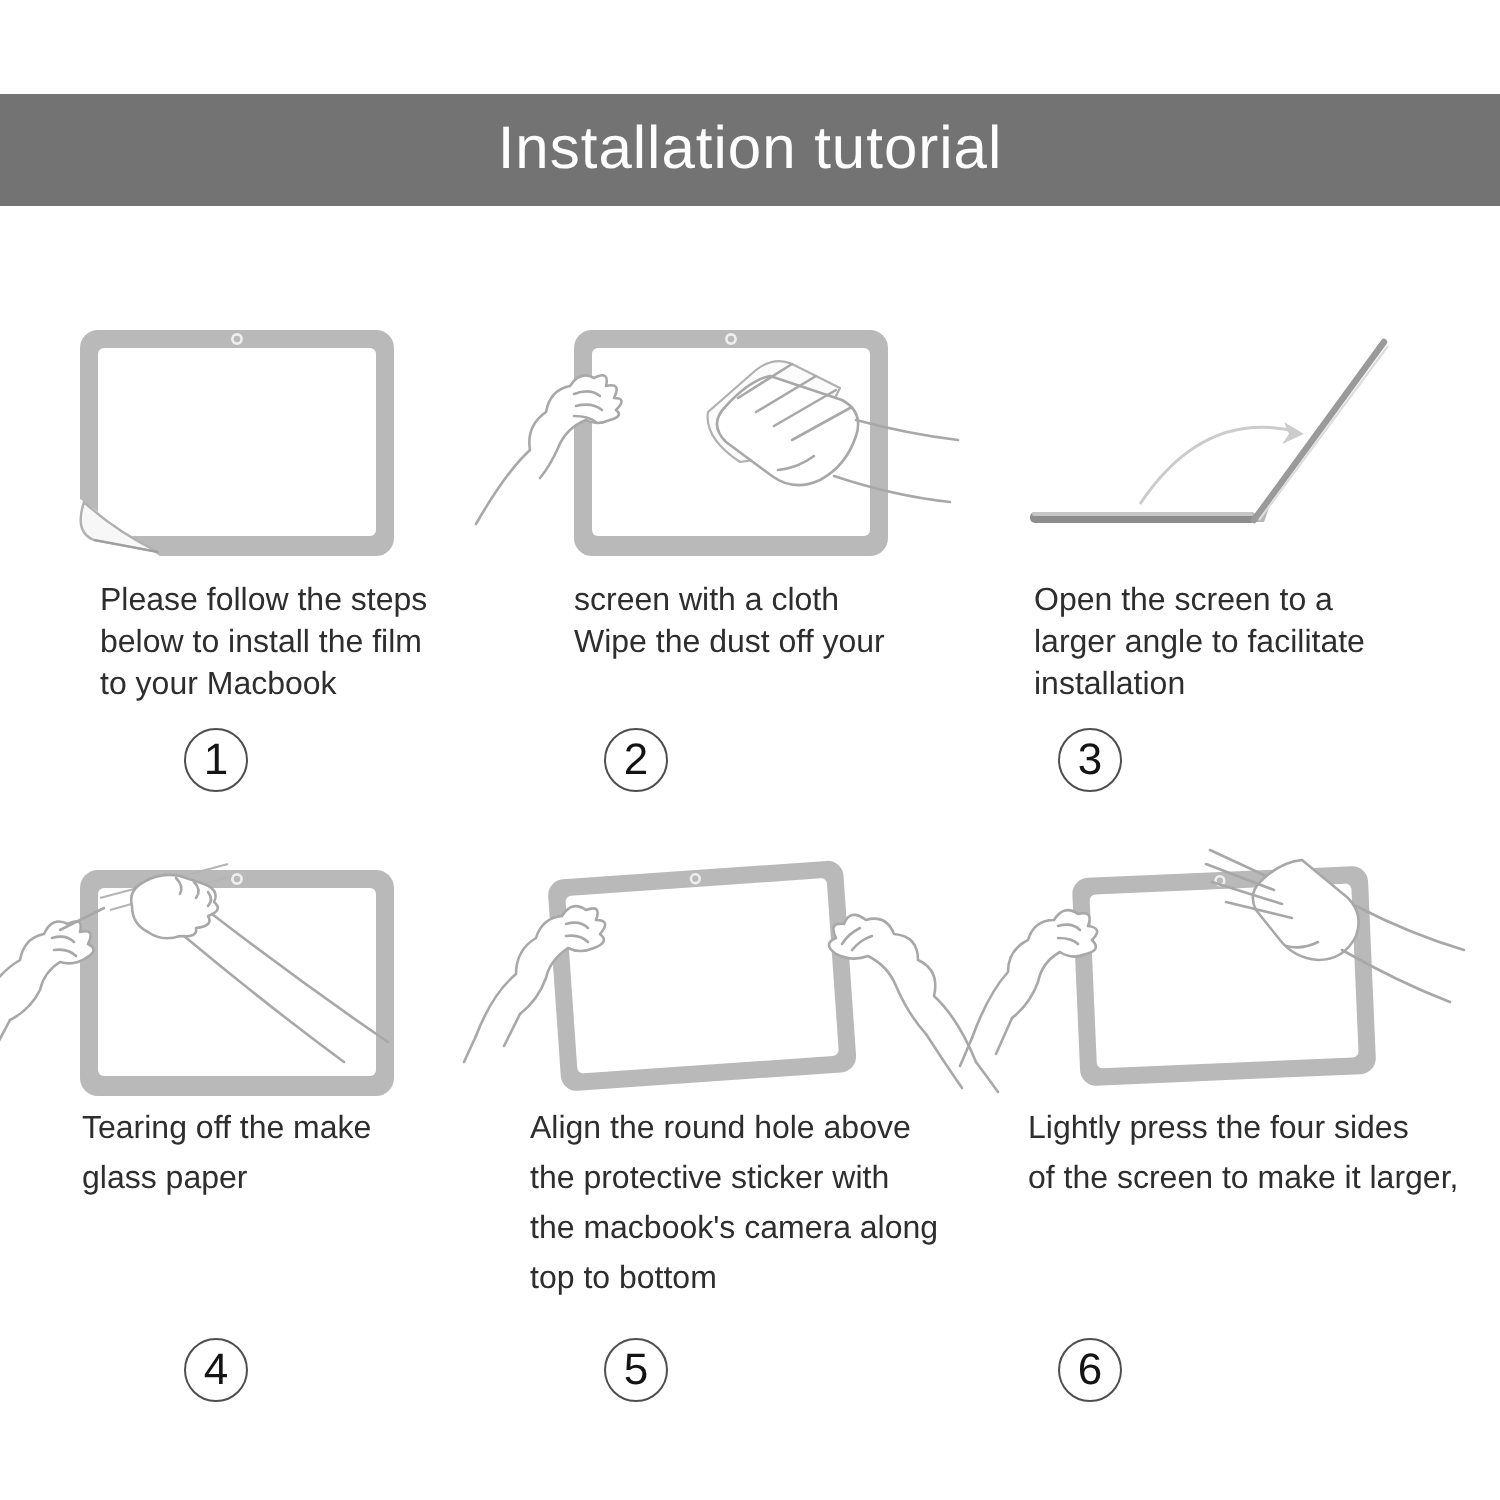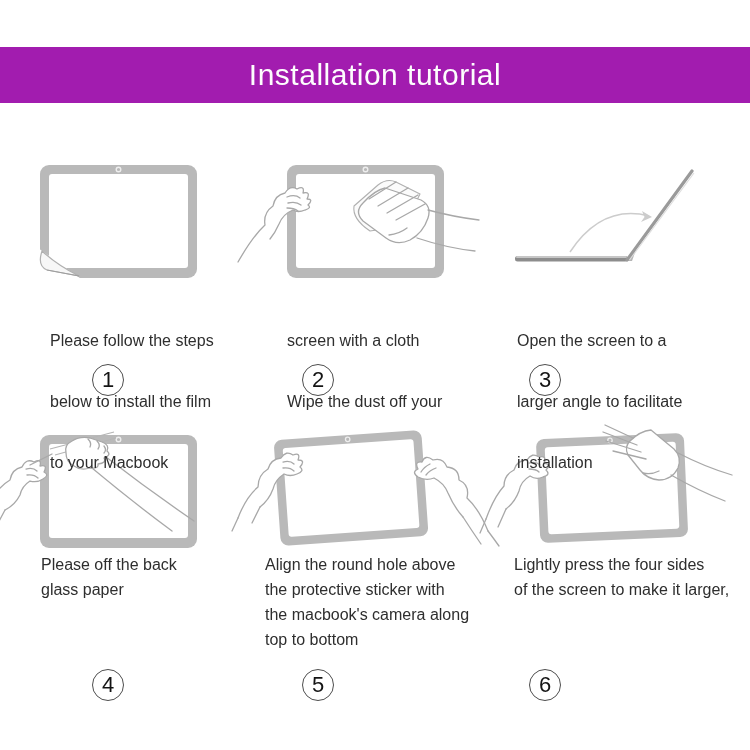--- a/index.html
+++ b/index.html
@@ -2,29 +2,29 @@
 <html><head>
 <meta charset="utf-8">
 <style>
   html,body{margin:0;padding:0;background:#ffffff;}
   #canvas{
     position:relative;width:750px;height:750px;background:#ffffff;
     font-family:"Liberation Sans",sans-serif;overflow:hidden;
   }
   .banner{
     position:absolute;left:0;top:47px;width:750px;height:56px;
-    background:#a21caf;display:flex;align-items:center;justify-content:center;
+    background:#737373;display:flex;align-items:center;justify-content:center;
   }
   .banner-title{
     color:#fdfdfd;font-size:30px;font-weight:400;letter-spacing:0.5px;
   }
   .illus{position:absolute;overflow:visible;}
   .caption{position:absolute;color:#2e2e2e;font-size:16px;}
   .caption .cap-line{white-space:nowrap;}
-  .cap-r1 .cap-line{line-height:21px;margin-top:40px;}
+  .cap-r1 .cap-line{line-height:21px;}
   .cap-r2 .cap-line{line-height:25px;}
   .badge{
     position:absolute;width:32px;height:32px;border-radius:50%;
     border:1.6px solid #4e4e4e;box-sizing:border-box;
     display:flex;align-items:center;justify-content:center;
     font-size:22px;color:#141414;background:#ffffff;
   }
   svg .hand{stroke:#a8a8a8;stroke-width:1.3;stroke-linecap:round;stroke-linejoin:round;}
   svg .hand .fill{fill:#ffffff;}
   svg .hand .line{fill:none;}
@@ -176,21 +176,21 @@
     <div class="cap-line">Wipe the dust off your</div>
   </div>
 
   <div class="caption cap-r1" style="left:517px;top:290px">
     <div class="cap-line">Open the screen to a</div>
     <div class="cap-line">larger angle to facilitate</div>
     <div class="cap-line">installation</div>
   </div>
 
   <div class="caption cap-r2" style="left:41px;top:552px">
-    <div class="cap-line">Please off the back</div>
+    <div class="cap-line">Tearing off the make</div>
     <div class="cap-line">glass paper</div>
   </div>
 
   <div class="caption cap-r2" style="left:265px;top:552px">
     <div class="cap-line">Align the round hole above</div>
     <div class="cap-line">the protective sticker with</div>
     <div class="cap-line">the macbook's camera along</div>
     <div class="cap-line">top to bottom</div>
   </div>
 

